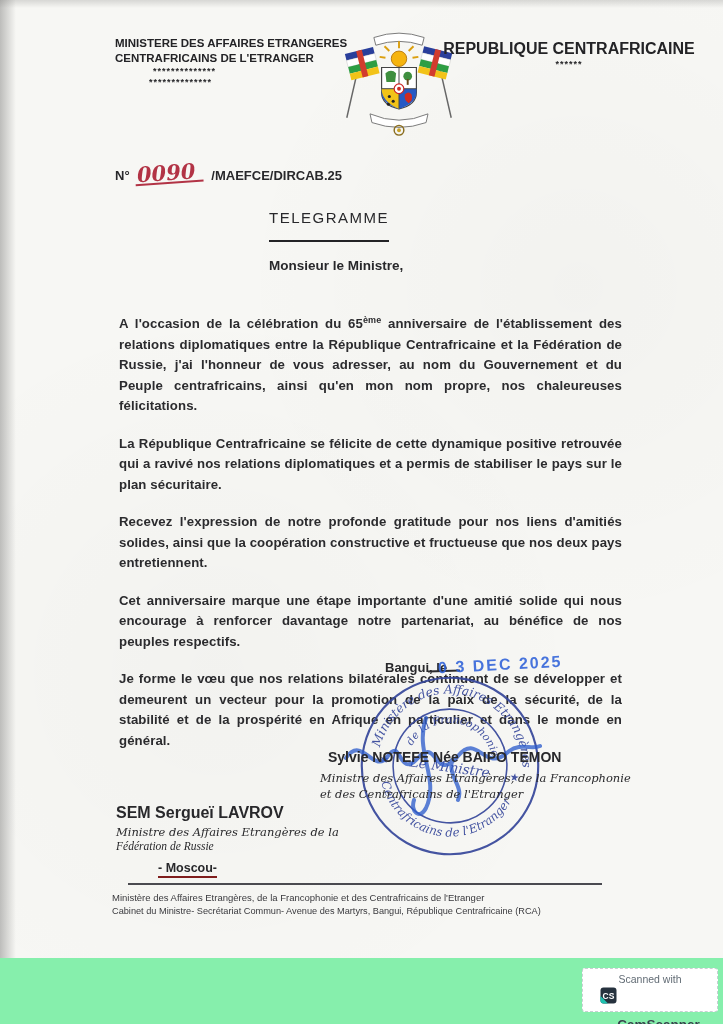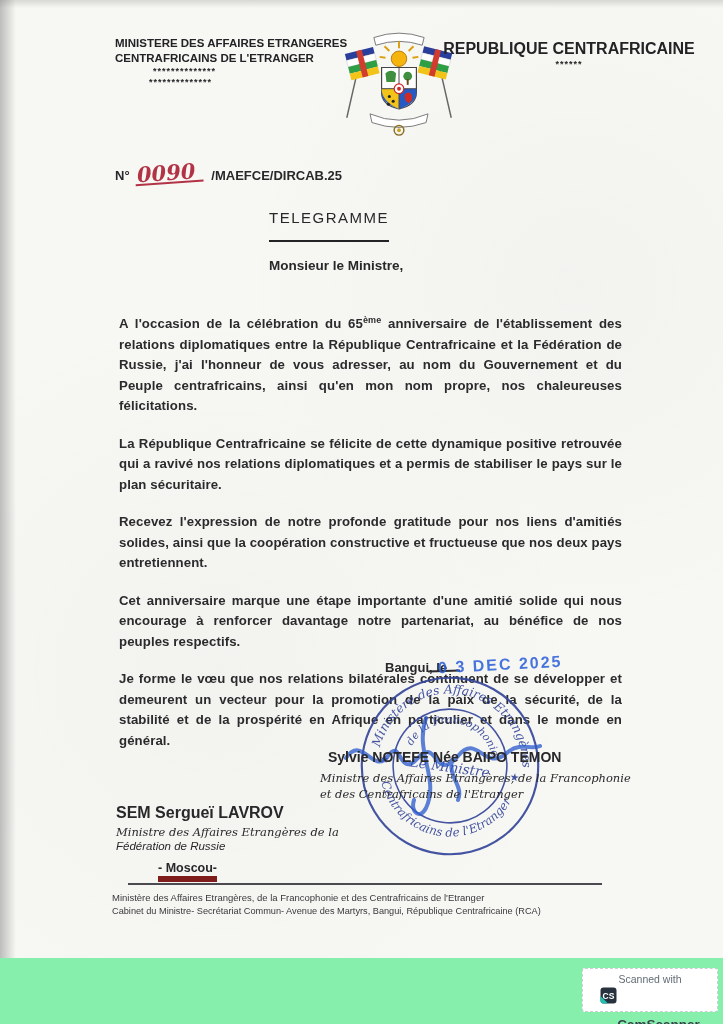--- a/index.html
+++ b/index.html
@@ -44,22 +44,22 @@
              color:#2f62d9;opacity:.88;transform:rotate(-3deg);white-space:nowrap;}
   .stamp{left:352px;top:668px;width:196px;height:196px;transform:rotate(8deg);opacity:.92;}
   .sig{left:340px;top:700px;width:210px;height:130px;opacity:.9;}
   
   .signer-name{left:328px;top:749px;font-size:14px;font-weight:700;white-space:nowrap;}
   .signer-t1{left:320px;top:771px;font-family:"DejaVu Serif",serif;font-style:italic;font-size:11.5px;white-space:nowrap;}
   .signer-t2{left:320px;top:787px;font-family:"DejaVu Serif",serif;font-style:italic;font-size:11.5px;white-space:nowrap;}
   
   .recip-name{left:116px;top:804px;font-size:16px;font-weight:700;}
   .recip-t1{left:116px;top:825px;font-family:"DejaVu Serif",serif;font-style:italic;font-size:11.5px;}
-  .recip-t2{left:116px;top:840px;font-family:Liberation Sans, sans-serif;font-style:italic;font-size:11.5px;}
-  .recip-city{left:158px;top:861px;font-size:12.5px;font-weight:700;border-bottom:6px solid #7f1d1d;padding-bottom:1px;}
+  .recip-t2{left:116px;top:840px;font-family:Liberation Serif, serif;font-style:italic;font-size:11.5px;}
+  .recip-city{left:158px;top:861px;font-size:12.5px;font-weight:700;border-bottom:2px solid #7f1d1d;padding-bottom:1px;}
   
   .divider{left:128px;top:883px;width:474px;height:2px;background:#4a4a50;}
   .footer{left:112px;top:892px;width:510px;text-align:left;color:#39393d;}
   .footer .f1{font-size:9.5px;}
   .footer .f2{font-size:9.2px;margin-top:3px;}
   
   .badge{left:582px;top:968px;width:136px;height:44px;background:#ffffff;
          border:1.5px dashed #c9ced3;border-radius:3px;text-align:center;padding-top:4px;box-sizing:border-box;}
   .badge .sw{font-size:10.5px;color:#626c75;}
   .badge .row{display:flex;align-items:flex-start;justify-content:center;margin-top:2px;}

